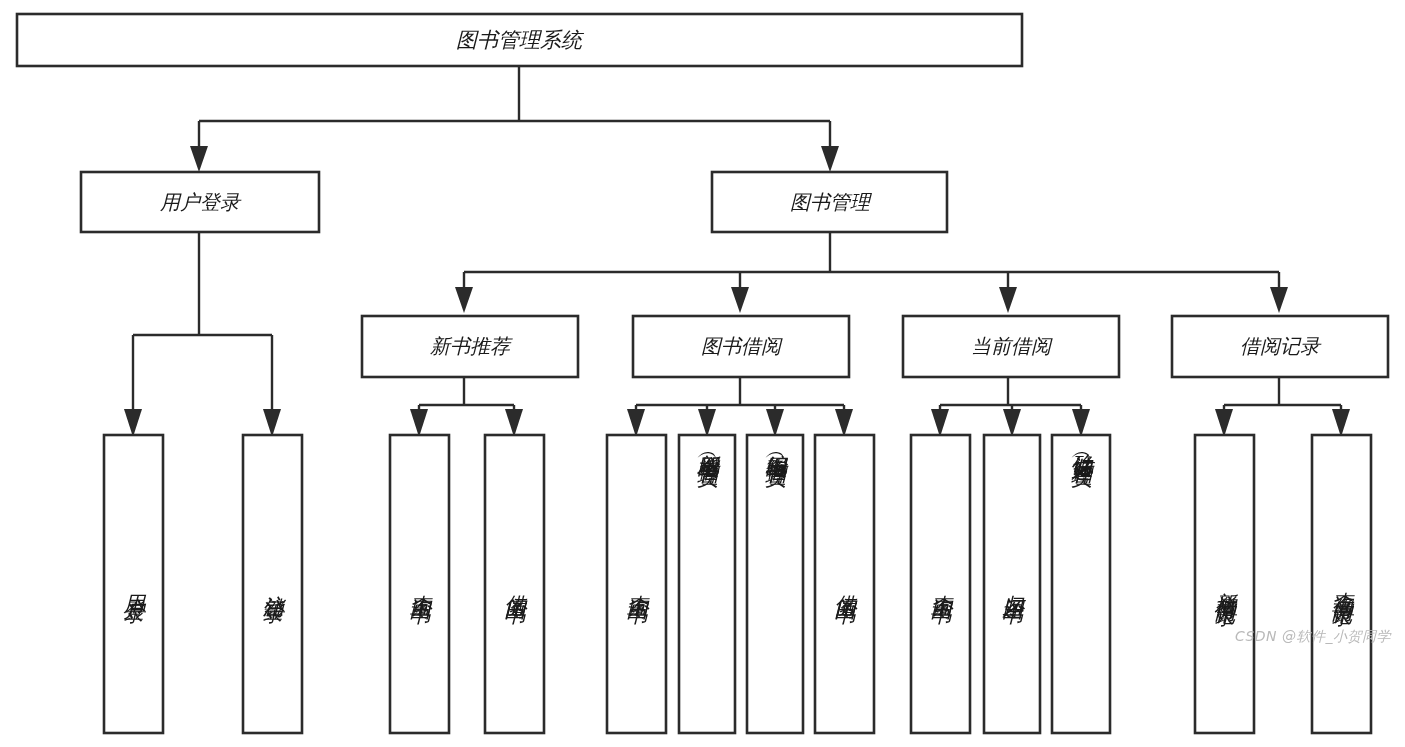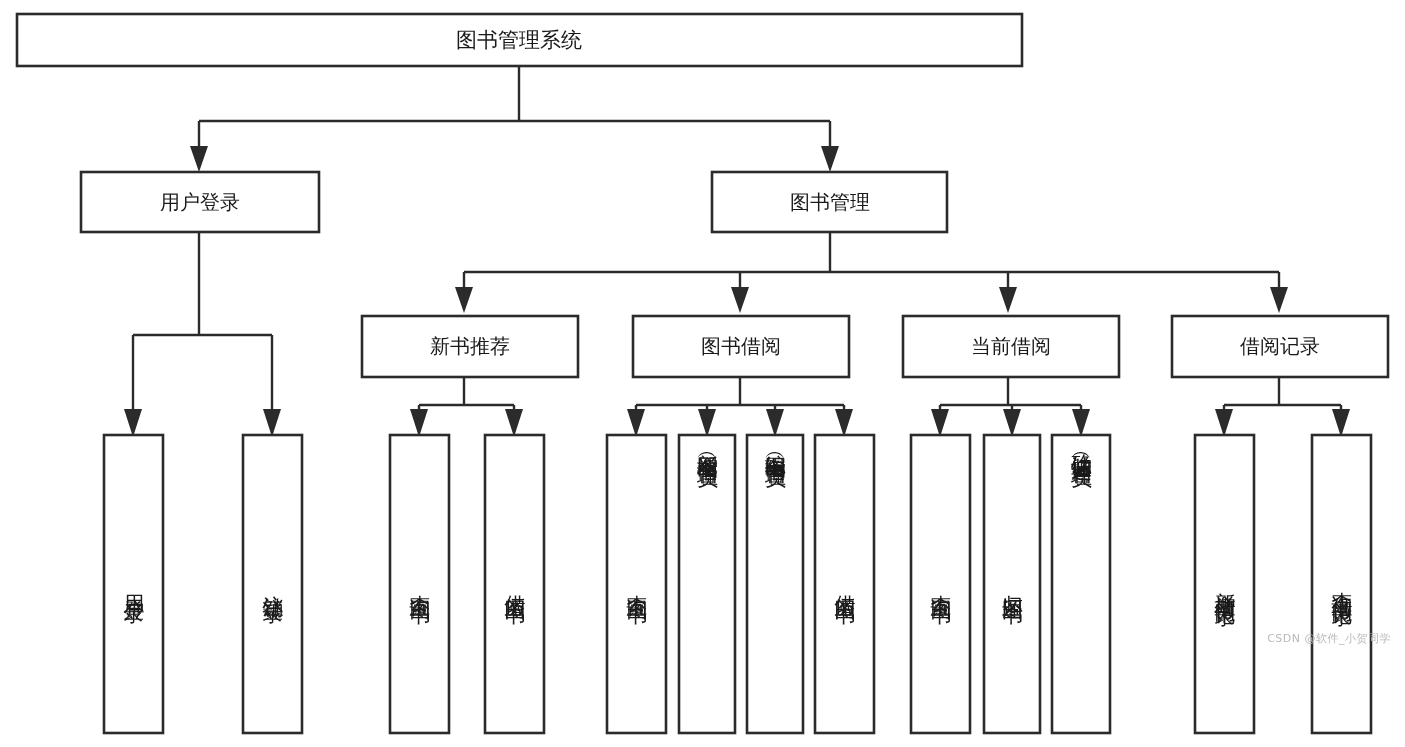--- a/index.html
+++ b/index.html
@@ -12,20 +12,21 @@
     width: 1405px;
     height: 747px;
     font-family: "DejaVu Sans", "Liberation Sans", sans-serif;
     overflow: hidden;
   }
   #diagram-root {
     position: relative;
     width: 1405px;
     height: 650px;
     background: #ffffff;
+    font-style: italic;
   }
   svg#flow-svg {
     position: absolute;
     left: 0;
     top: 0;
     width: 1405px;
     height: 747px;
     display: block;
   }
   .node-rect {
@@ -73,21 +74,21 @@
     letter-spacing: 3px;
     color: #1a1a1a;
     white-space: nowrap;
     text-align: center;
   }
   .watermark {
     position: absolute;
     right: 14px;
     bottom: 4px;
     font-family: "DejaVu Sans", "Liberation Sans", sans-serif;
-    font-size: 11px;
+    font-size: 14px;
     color: #b9b9b9;
     letter-spacing: 0.5px;
     white-space: nowrap;
   }
 </style>
 </head>
 <body>
 
 <div id="diagram-root">
 

